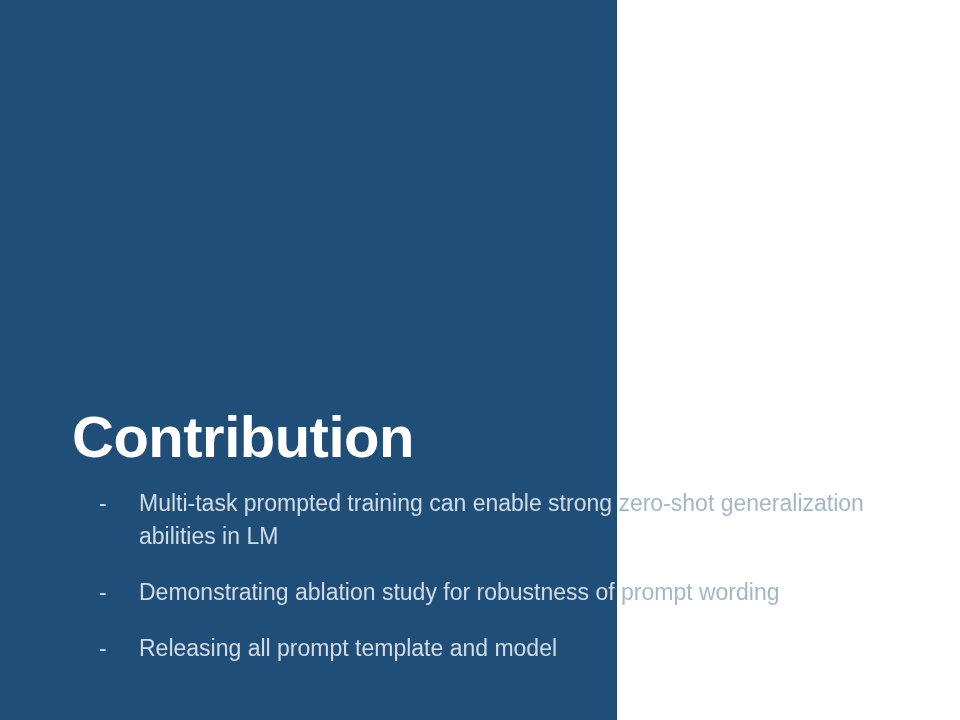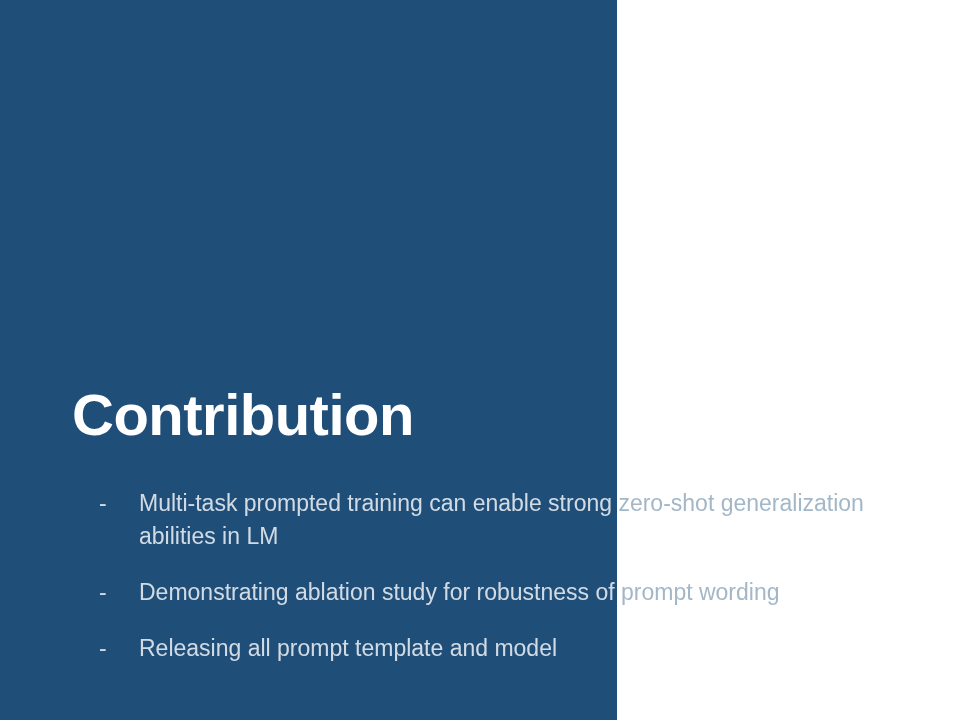--- a/index.html
+++ b/index.html
@@ -44,21 +44,21 @@
     left: 0;
     top: 0;
     width: 960px;
     height: 720px;
   }
 
   
   .slide-title {
     position: absolute;
     left: 72px;
-    top: 384px;
+    top: 406px;
     font-size: 58px;
     font-weight: bold;
     line-height: 1.08;
     color: #ffffff;
     letter-spacing: -0.5px;
     white-space: nowrap;
   }
 
   
   .bullets {

